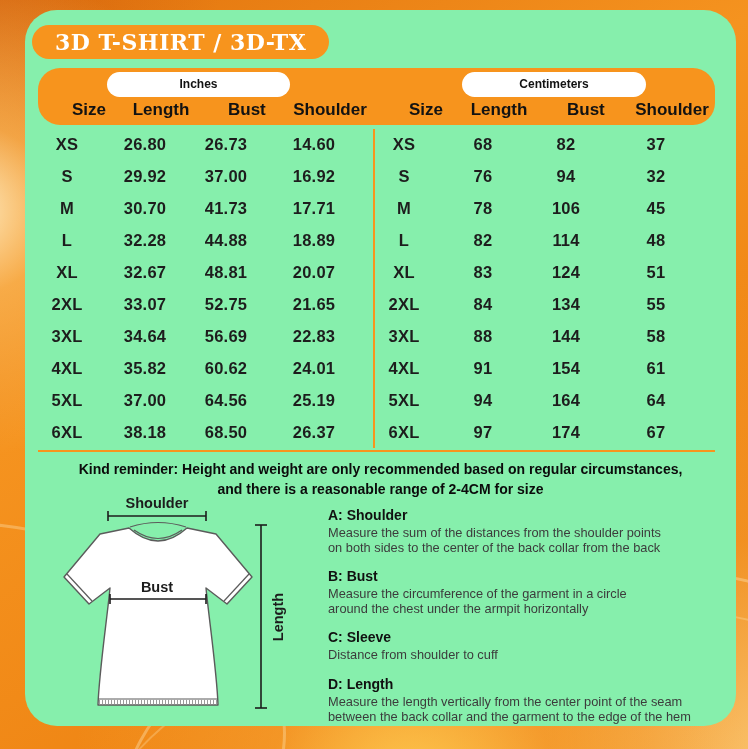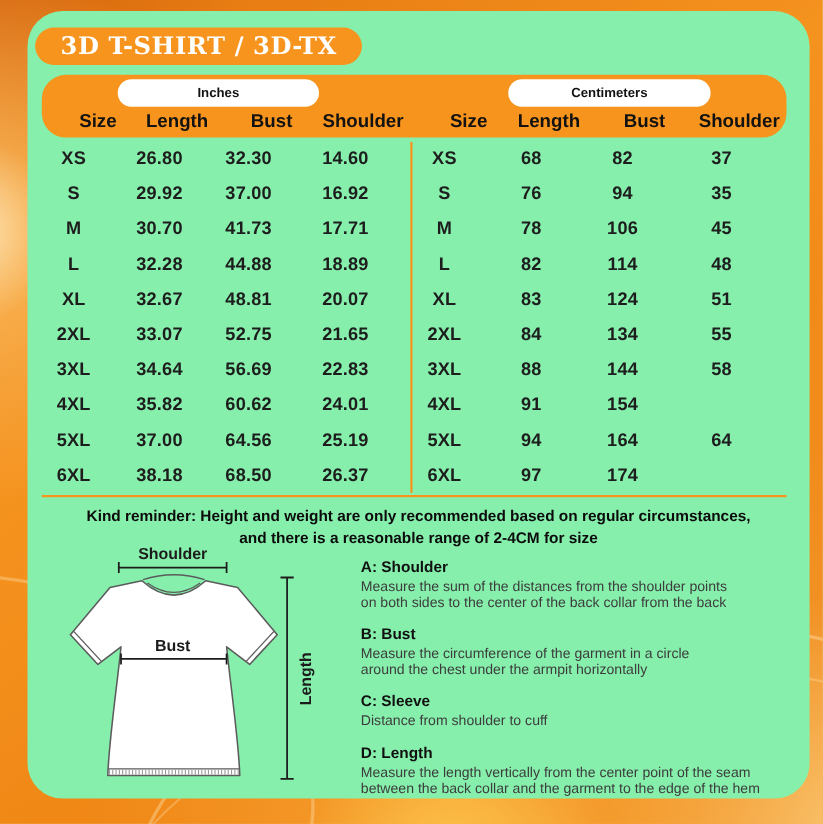--- a/index.html
+++ b/index.html
@@ -96,21 +96,21 @@
       <div class="col-label">Length</div>
       <div class="col-label">Bust</div>
       <div class="col-label">Shoulder</div>
     </div>
   </div>
 
   <div class="rows rows-l">
       <div class="t-row">
         <div class="t-cell">XS</div>
         <div class="t-cell">26.80</div>
-        <div class="t-cell">32.30</div>
+        <div class="t-cell">26.73</div>
         <div class="t-cell">14.60</div>
       </div>
       <div class="t-row">
         <div class="t-cell">S</div>
         <div class="t-cell">29.92</div>
         <div class="t-cell">37.00</div>
         <div class="t-cell">16.92</div>
       </div>
       <div class="t-row">
         <div class="t-cell">M</div>
@@ -165,21 +165,21 @@
       <div class="t-row">
         <div class="t-cell">XS</div>
         <div class="t-cell">68</div>
         <div class="t-cell">82</div>
         <div class="t-cell">37</div>
       </div>
       <div class="t-row">
         <div class="t-cell">S</div>
         <div class="t-cell">76</div>
         <div class="t-cell">94</div>
-        <div class="t-cell">35</div>
+        <div class="t-cell">32</div>
       </div>
       <div class="t-row">
         <div class="t-cell">M</div>
         <div class="t-cell">78</div>
         <div class="t-cell">106</div>
         <div class="t-cell">45</div>
       </div>
       <div class="t-row">
         <div class="t-cell">L</div>
         <div class="t-cell">82</div>
@@ -201,31 +201,33 @@
       <div class="t-row">
         <div class="t-cell">3XL</div>
         <div class="t-cell">88</div>
         <div class="t-cell">144</div>
         <div class="t-cell">58</div>
       </div>
       <div class="t-row">
         <div class="t-cell">4XL</div>
         <div class="t-cell">91</div>
         <div class="t-cell">154</div>
+        <div class="t-cell">61</div>
       </div>
       <div class="t-row">
         <div class="t-cell">5XL</div>
         <div class="t-cell">94</div>
         <div class="t-cell">164</div>
         <div class="t-cell">64</div>
       </div>
       <div class="t-row">
         <div class="t-cell">6XL</div>
         <div class="t-cell">97</div>
         <div class="t-cell">174</div>
+        <div class="t-cell">67</div>
       </div>
     </div>
 
   <div class="divider-v"></div>
   <div class="divider-h"></div>
 
   <div class="reminder">Kind reminder: Height and weight are only recommended based on regular circumstances,
 and there is a reasonable range of 2-4CM for size</div>
 
   <svg class="diagram" viewBox="0 0 242 228">

